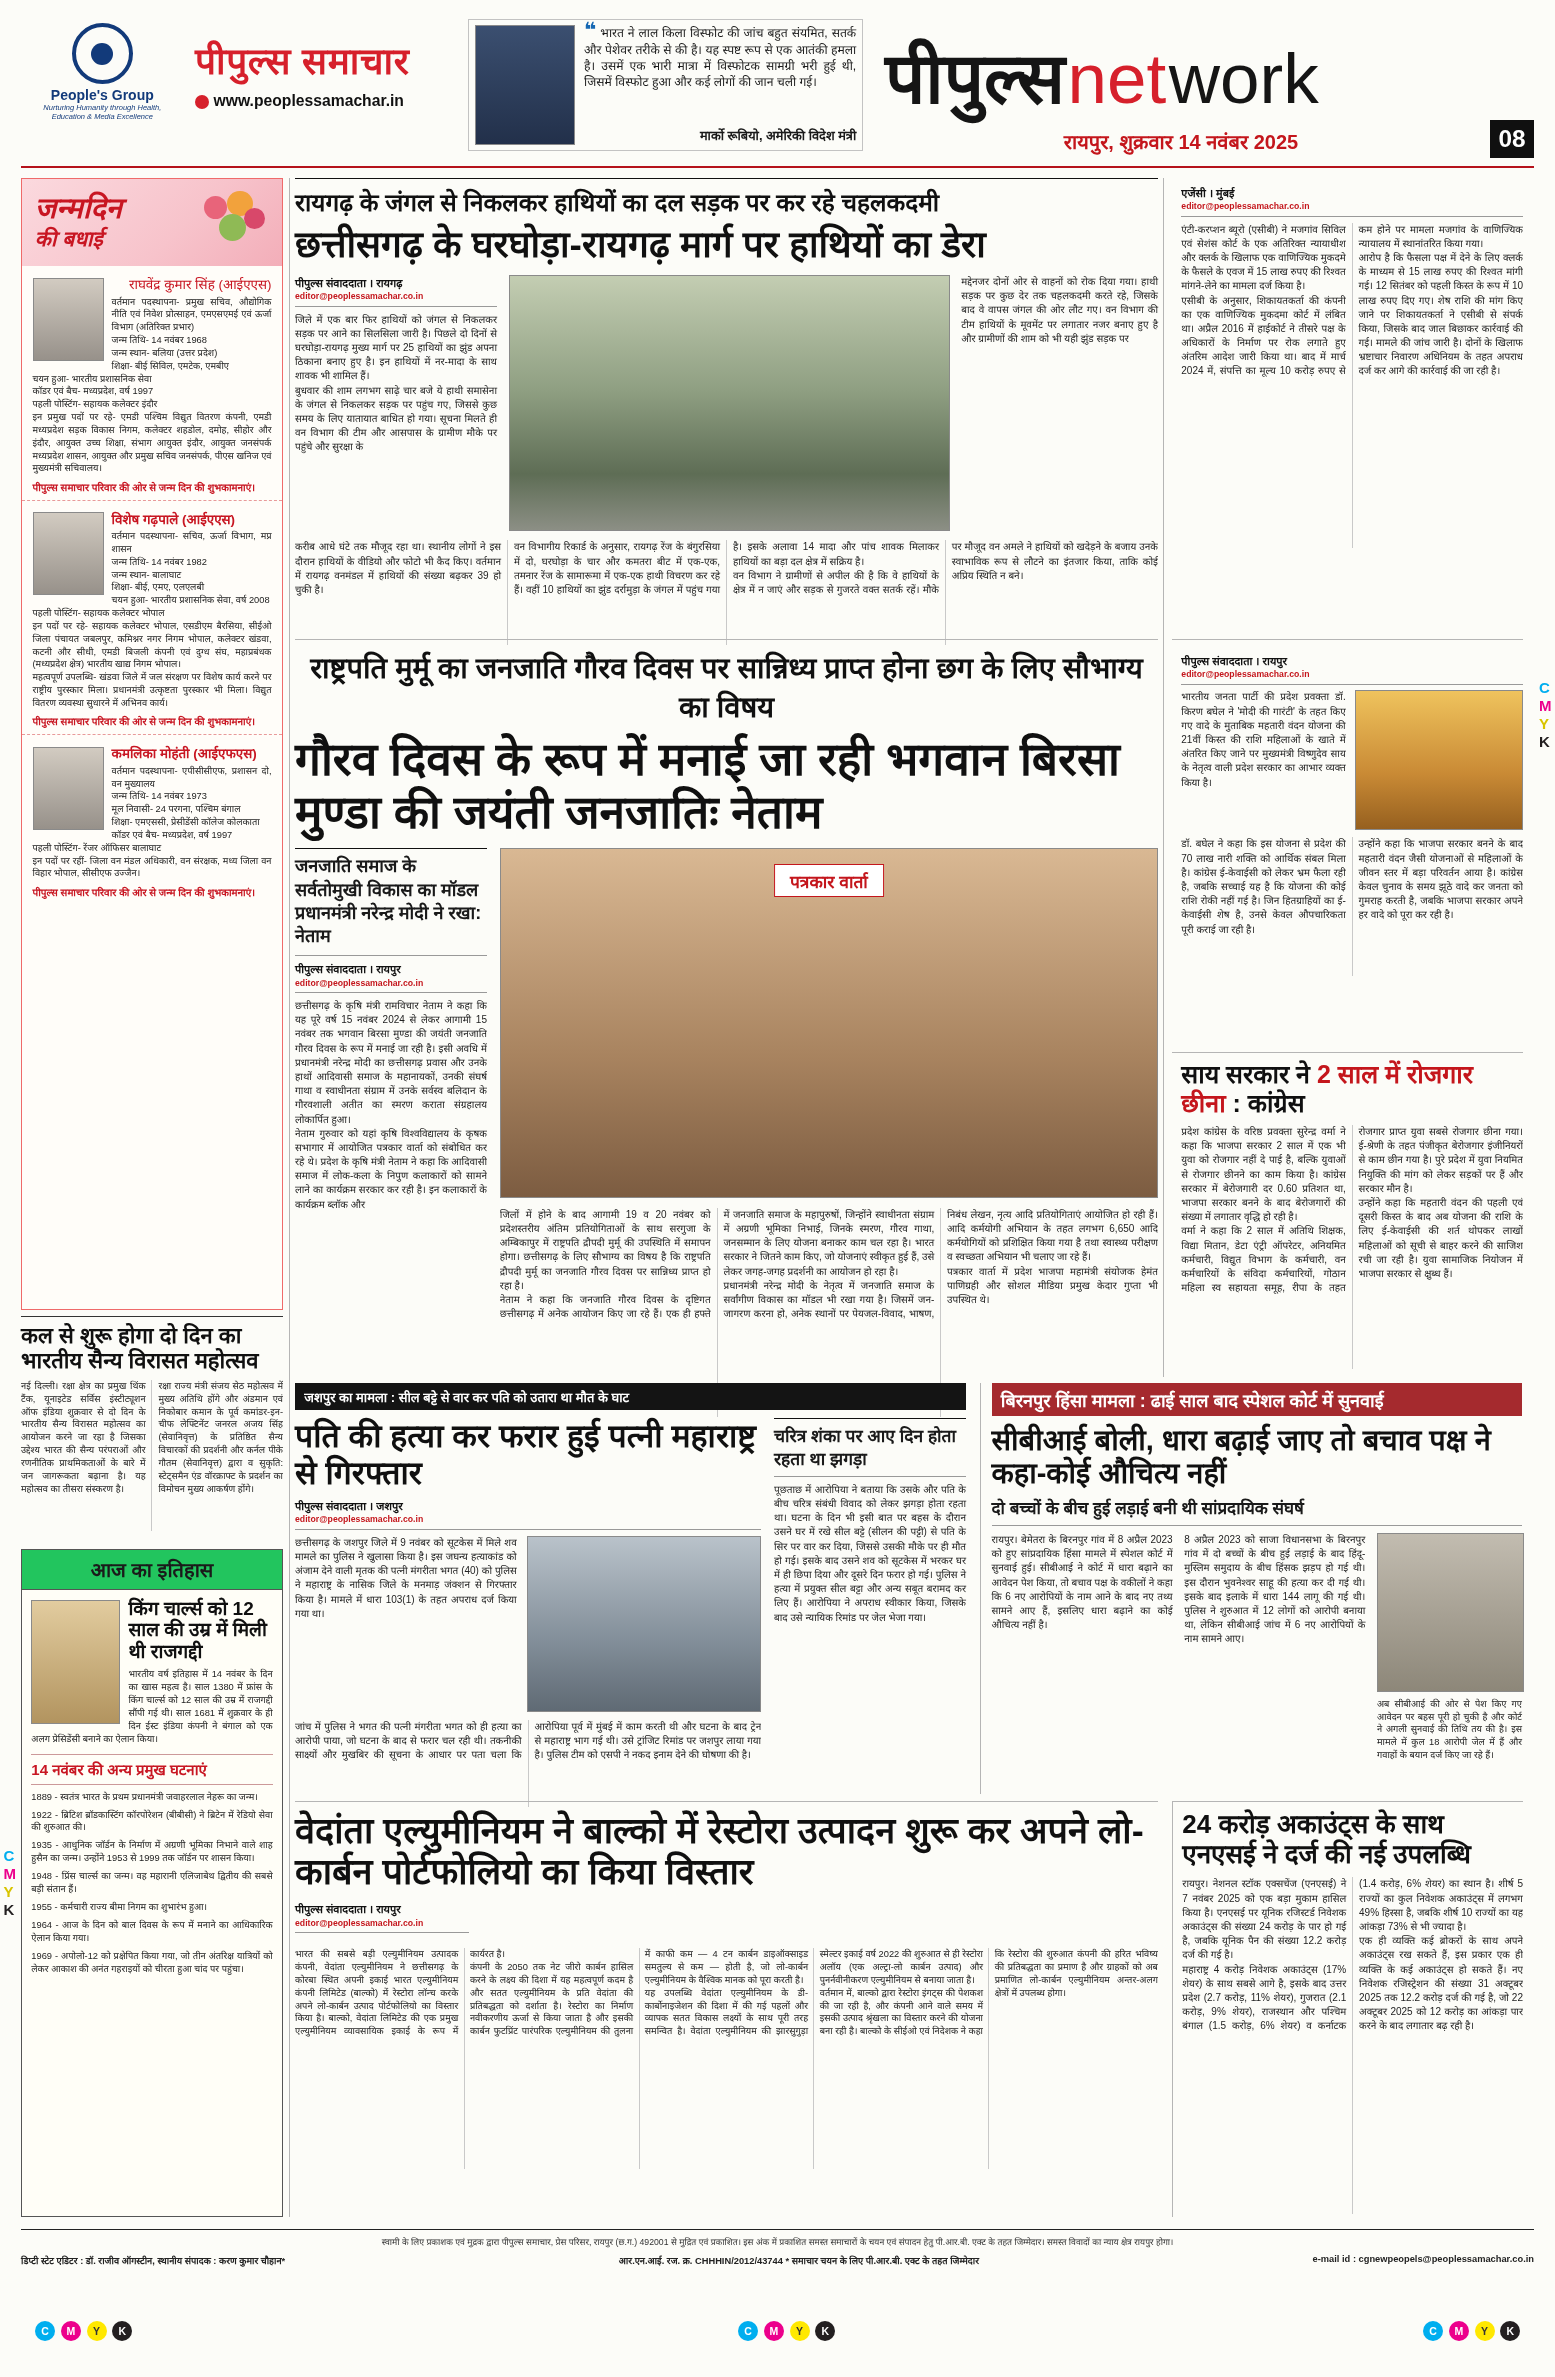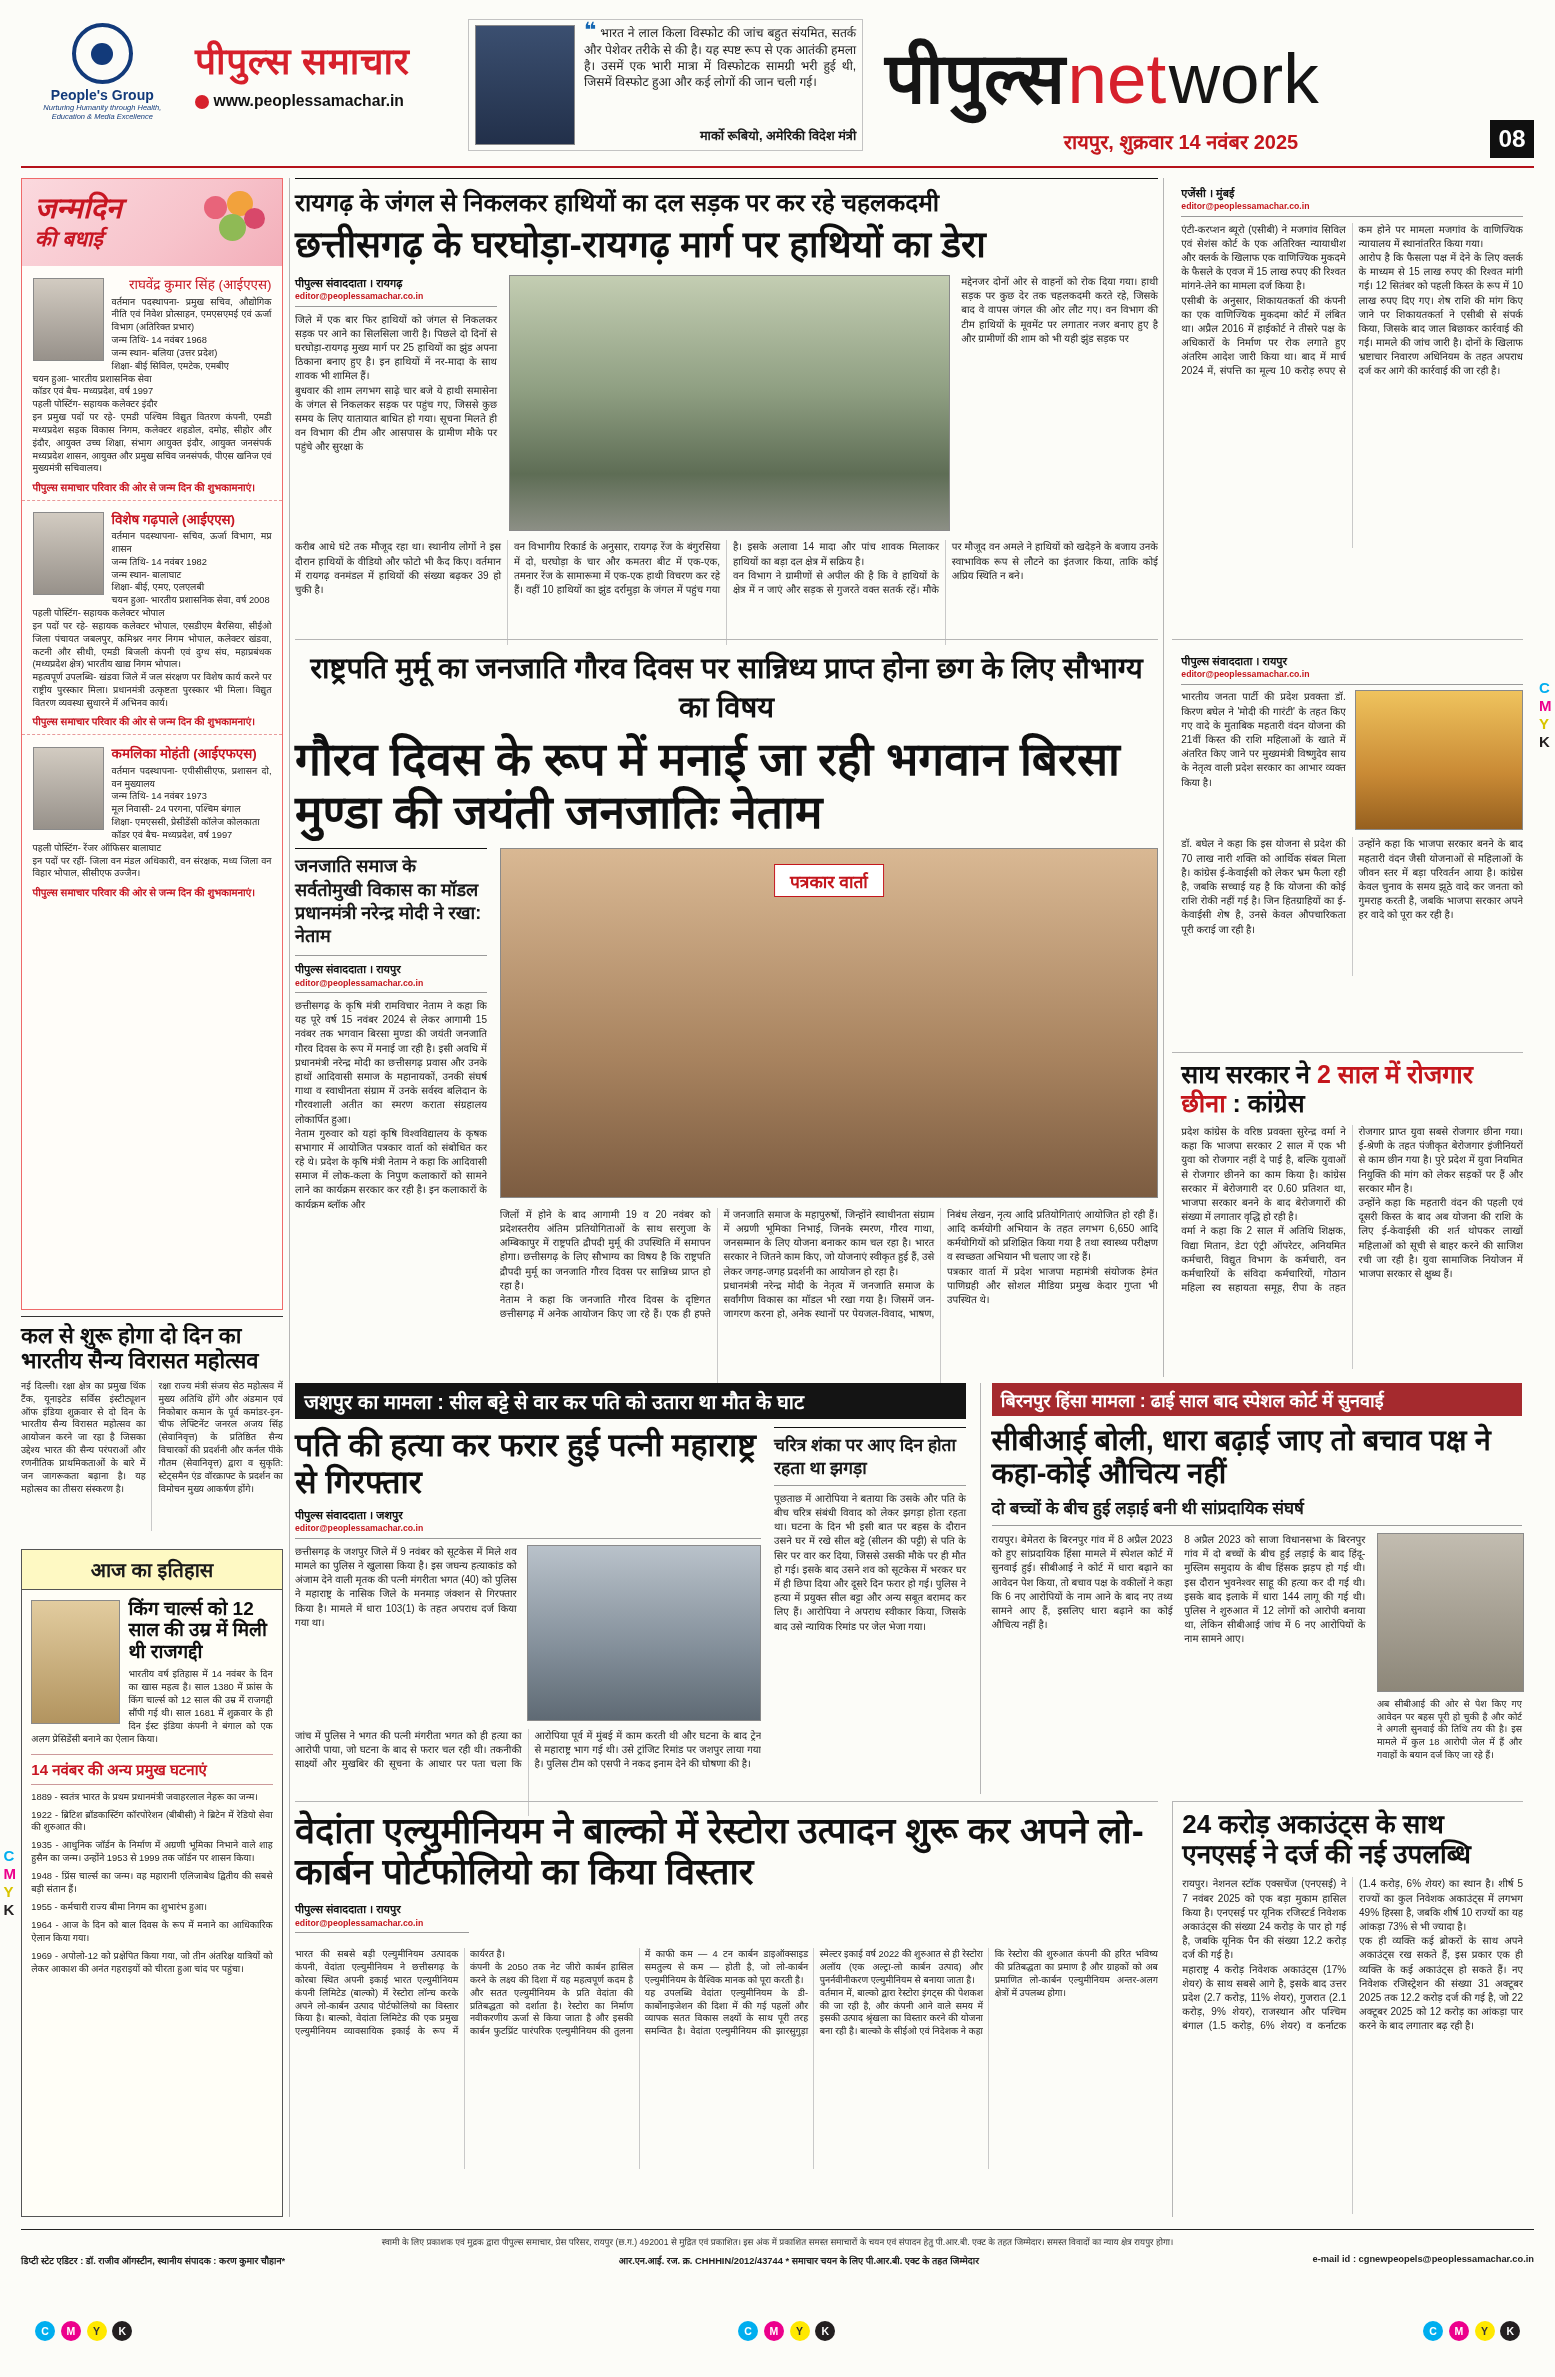--- a/index.html
+++ b/index.html
@@ -215,41 +215,41 @@
 उन्होंने कहा कि महतारी वंदन की पहली एवं दूसरी किस्त के बाद अब योजना की राशि के लिए ई-केवाईसी की शर्त थोपकर लाखों महिलाओं को सूची से बाहर करने की साजिश रची जा रही है। युवा सामाजिक नियोजन में भाजपा सरकार से क्षुब्ध हैं।</div>
   </div>
 
   <div class="abs" style="left:21px;top:1316px;width:262px;height:228px;border-top:1.2px solid #333;padding-top:5.8px;box-sizing:border-box;">
     <h2 class="headline" style="font-size:22px;">कल से शुरू होगा दो दिन का भारतीय सैन्य विरासत महोत्सव</h2>
     <div class="small-txt cols-2" style="margin-top:7px;height:151px;overflow:hidden;">नई दिल्ली। रक्षा क्षेत्र का प्रमुख थिंक टैंक, यूनाइटेड सर्विस इंस्टीट्यूशन ऑफ इंडिया शुक्रवार से दो दिन के भारतीय सैन्य विरासत महोत्सव का आयोजन करने जा रहा है जिसका उद्देश्य भारत की सैन्य परंपराओं और रणनीतिक प्राथमिकताओं के बारे में जन जागरूकता बढ़ाना है। यह महोत्सव का तीसरा संस्करण है।
 रक्षा राज्य मंत्री संजय सेठ महोत्सव में मुख्य अतिथि होंगे और अंडमान एवं निकोबार कमान के पूर्व कमांडर-इन-चीफ लेफ्टिनेंट जनरल अजय सिंह (सेवानिवृत्त) के प्रतिष्ठित सैन्य विचारकों की प्रदर्शनी और कर्नल पीके गौतम (सेवानिवृत्त) द्वारा व सुकृति: स्टेट्समैन एंड वॉरक्राफ्ट के प्रदर्शन का विमोचन मुख्य आकर्षण होंगे।</div>
   </div>
 
   <div class="abs" style="left:21px;top:1549px;width:262px;height:668px;border:1.2px solid #555;box-sizing:border-box;background:#fffef7;">
-    <div style="background:#fef9c3;border-bottom:1.2px solid #555;text-align:center;font-weight:800;font-size:20px;padding:5.8px 0;">आज का इतिहास</div>
+    <div style="background:#22c55e;border-bottom:1.2px solid #555;text-align:center;font-weight:800;font-size:20px;padding:5.8px 0;">आज का इतिहास</div>
     <div style="padding:8.1px 9.3px;">
       <div class="photo ph-hourglass" style="float:left;width:87px;height:122px;margin:2.3px 8.1px 4.6px 0;"></div>
       <h3 class="headline" style="font-size:19px;">किंग चार्ल्स को 12 साल की उम्र में मिली थी राजगद्दी</h3>
       <div class="small-txt" style="margin-top:5.8px;">भारतीय वर्ष इतिहास में 14 नवंबर के दिन का खास महत्व है। साल 1380 में फ्रांस के किंग चार्ल्स को 12 साल की उम्र में राजगद्दी सौंपी गई थी। साल 1681 में शुक्रवार के ही दिन ईस्ट इंडिया कंपनी ने बंगाल को एक अलग प्रेसिडेंसी बनाने का ऐलान किया।</div>
       <div style="clear:both;"></div>
       <div style="font-weight:700;font-size:15px;color:#c81622;border-top:0.6px solid #c99;border-bottom:0.6px solid #c99;padding:4.6px 0;margin:8.1px 0 5.8px;">14 नवंबर की अन्य प्रमुख घटनाएं</div>
       <ul style="list-style:none;margin:0;padding:0;">
         <li class="small-txt" style="margin-bottom:5.2px;">1889 - स्वतंत्र भारत के प्रथम प्रधानमंत्री जवाहरलाल नेहरू का जन्म।</li>
         <li class="small-txt" style="margin-bottom:5.2px;">1922 - ब्रिटिश ब्रॉडकास्टिंग कॉरपोरेशन (बीबीसी) ने ब्रिटेन में रेडियो सेवा की शुरुआत की।</li>
         <li class="small-txt" style="margin-bottom:5.2px;">1935 - आधुनिक जॉर्डन के निर्माण में अग्रणी भूमिका निभाने वाले शाह हुसैन का जन्म। उन्होंने 1953 से 1999 तक जॉर्डन पर शासन किया।</li>
         <li class="small-txt" style="margin-bottom:5.2px;">1948 - प्रिंस चार्ल्स का जन्म। वह महारानी एलिजाबेथ द्वितीय की सबसे बड़ी संतान हैं।</li>
         <li class="small-txt" style="margin-bottom:5.2px;">1955 - कर्मचारी राज्य बीमा निगम का शुभारंभ हुआ।</li>
         <li class="small-txt" style="margin-bottom:5.2px;">1964 - आज के दिन को बाल दिवस के रूप में मनाने का आधिकारिक ऐलान किया गया।</li>
         <li class="small-txt" style="margin-bottom:5.2px;">1969 - अपोलो-12 को प्रक्षेपित किया गया, जो तीन अंतरिक्ष यात्रियों को लेकर आकाश की अनंत गहराइयों को चीरता हुआ चांद पर पहुंचा।</li>
       </ul>
     </div>
   </div>
 
   <div class="abs" style="left:295px;top:1383px;width:671px;height:411px;">
-    <div class="kicker-bar" style="background:#141414;font-size:20px;">जशपुर का मामला : सील बट्टे से वार कर पति को उतारा था मौत के घाट</div>
+    <div class="kicker-bar" style="background:#141414;font-size:13px;">जशपुर का मामला : सील बट्टे से वार कर पति को उतारा था मौत के घाट</div>
     <div style="display:grid;grid-template-columns:1fr 192px;gap:12.8px;margin-top:8.1px;">
       <div>
         <h2 class="headline" style="font-size:32px;">पति की हत्या कर फरार हुई पत्नी महाराष्ट्र से गिरफ्तार</h2>
         <div class="byline-wrap" style="margin-top:7px;">
           <div class="byline">पीपुल्स संवाददाता । जशपुर</div>
           <div class="email">editor@peoplessamachar.co.in</div>
         </div>
         <div style="display:flex;gap:10.5px;">
           <div class="body-txt" style="flex:1;">छत्तीसगढ़ के जशपुर जिले में 9 नवंबर को सूटकेस में मिले शव मामले का पुलिस ने खुलासा किया है। इस जघन्य हत्याकांड को अंजाम देने वाली मृतक की पत्नी मंगरीता भगत (40) को पुलिस ने महाराष्ट्र के नासिक जिले के मनमाड़ जंक्शन से गिरफ्तार किया है। मामले में धारा 103(1) के तहत अपराध दर्ज किया गया था।</div>
           <div class="photo ph-police" style="width:232px;height:174px;flex:none;"></div>

